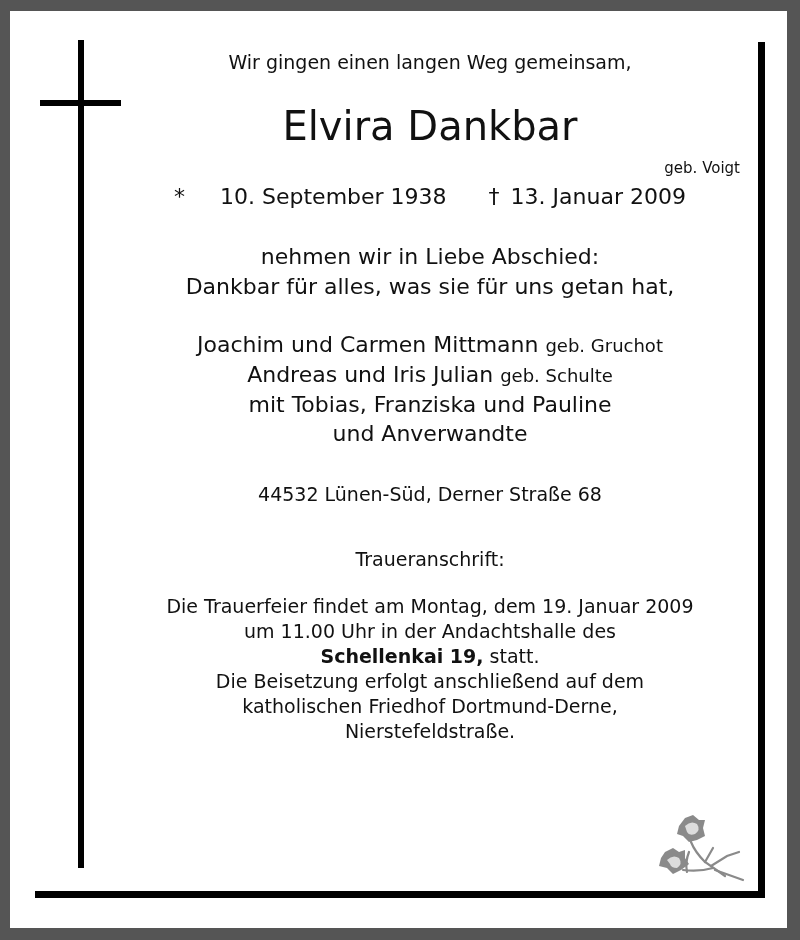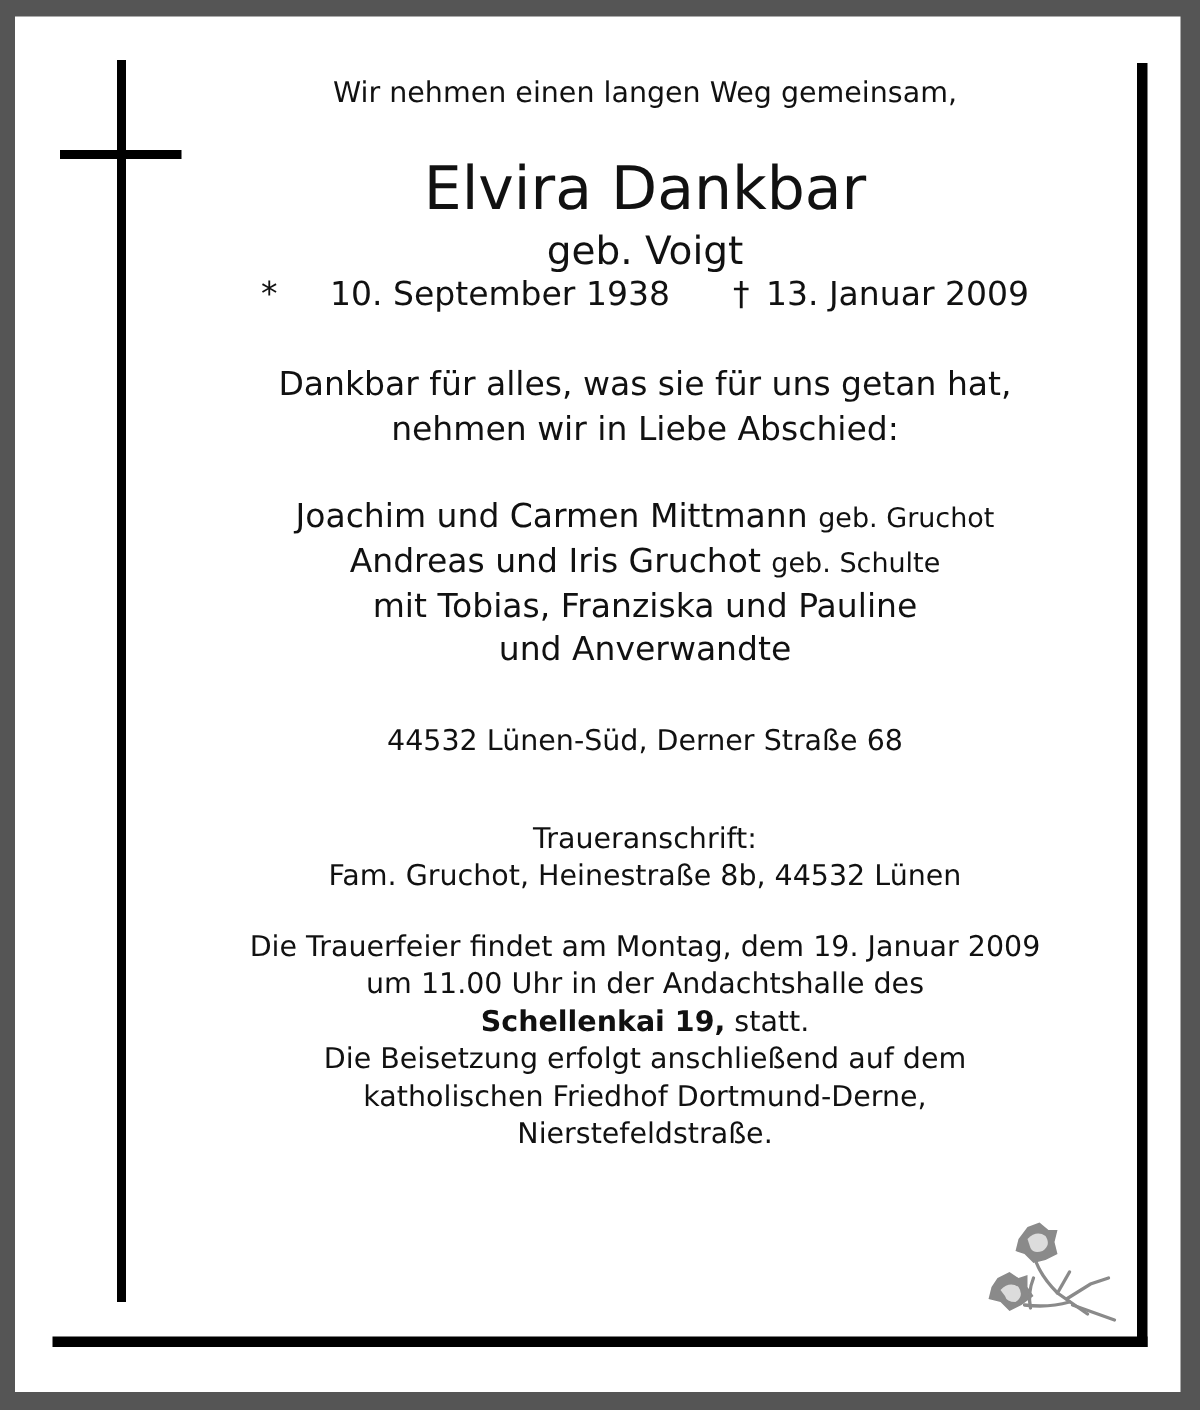--- a/index.html
+++ b/index.html
@@ -34,21 +34,21 @@
       width: 730px; height: 7px; background: #000;
     }
     .content {
       position: absolute; left: 120px; top: 50px;
       width: 620px;
       text-align: center;
     }
     .line { display: block; white-space: nowrap; }
     .motto { font-size: 19px; line-height: 24px; }
     .name { font-size: 40px; line-height: 48px; margin-top: 28px; }
-    .maiden { font-size: 26px; line-height: 28px; margin-top: 4px; }
+    .maiden { font-size: 15px; line-height: 28px; margin-top: 4px; text-align: right; }
     .dates { font-size: 22px; line-height: 30px; }
     .dates .sep { display: inline-block; width: 28px; }
     .thanks { font-size: 22px; line-height: 30px; margin-top: 30px; }
     .family { font-size: 22px; line-height: 29px; margin-top: 28px; }
     .family .small { font-size: 18px; margin-top: 21px; }
     .address { font-size: 19px; line-height: 25px; margin-top: 34px; }
     .mourning { font-size: 19px; line-height: 25px; margin-top: 40px; }
     .ceremony { font-size: 19px; line-height: 25px; margin-top: 22px; }
     .ceremony b { font-weight: bold; }
     .roses {
@@ -63,56 +63,55 @@
 
 <div>
   <div class="cross-vertical"></div>
   <div class="cross-horizontal"></div>
 </div>
 <div class="right-bar"></div>
 <div class="bottom-bar"></div>
 
 <div class="content">
   <div class="motto">
-    <span class="line">Wir nehmen einen langen Weg gemeinsam,</span>
+    <span class="line">Wir gingen einen langen Weg gemeinsam,</span>
   </div>
 
   <div class="name">Elvira Dankbar</div>
   <div class="maiden">geb. Voigt</div>
   <div class="dates">
     <span>*</span>
     <span style="margin-left:28px">10. September 1938</span>
     <span class="sep"></span>
     <span>†</span>
     <span style="margin-left:4px">13. Januar 2009</span>
   </div>
 
   <div class="thanks">
+    <span class="line">nehmen wir in Liebe Abschied:</span>
     <span class="line">Dankbar für alles, was sie für uns getan hat,</span>
-    <span class="line">nehmen wir in Liebe Abschied:</span>
   </div>
 
   <div class="family">
     <span class="line">
       <span>Joachim und Carmen Mittmann</span>
       <span class="small">geb. Gruchot</span>
     </span>
     <span class="line">
-      <span>Andreas und Iris Gruchot</span>
+      <span>Andreas und Iris Julian</span>
       <span class="small">geb. Schulte</span>
     </span>
     <span class="line">mit Tobias, Franziska und Pauline</span>
     <span class="line">und Anverwandte</span>
   </div>
 
   <div class="address">44532 Lünen-Süd, Derner Straße 68</div>
 
   <div class="mourning">
     <span class="line">Traueranschrift:</span>
-    <span class="line">Fam. Gruchot, Heinestraße 8b, 44532 Lünen</span>
   </div>
 
   <div class="ceremony">
     <span class="line">Die Trauerfeier findet am Montag, dem 19. Januar 2009</span>
     <span class="line">um 11.00 Uhr in der Andachtshalle des</span>
     <span class="line"><b>Schellenkai 19,</b><span> statt.</span></span>
     <span class="line">Die Beisetzung erfolgt anschließend auf dem</span>
     <span class="line">katholischen Friedhof Dortmund-Derne,</span>
     <span class="line">Nierstefeldstraße.</span>
   </div>

